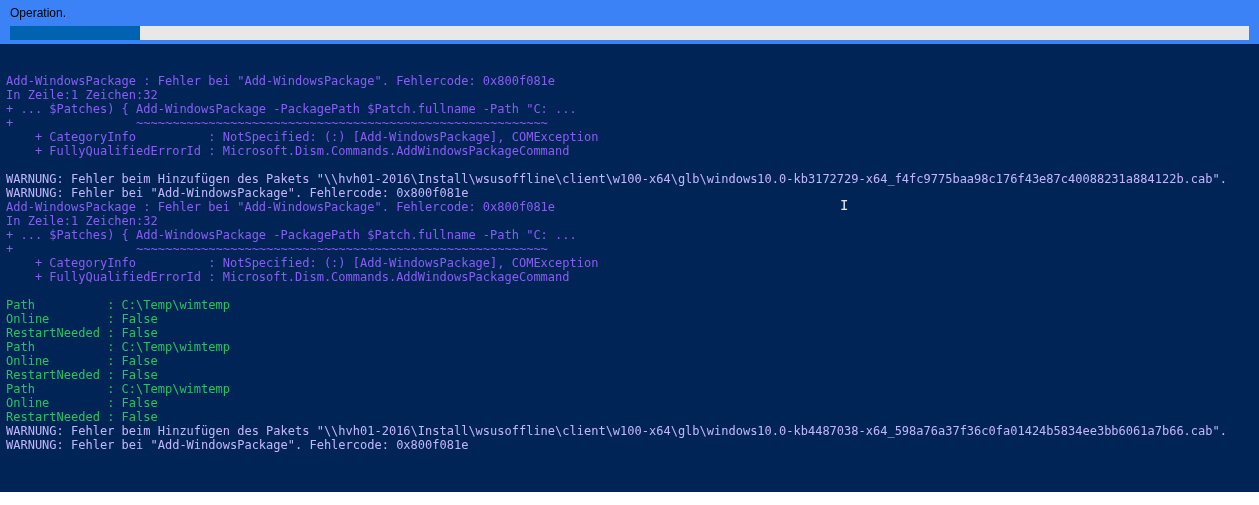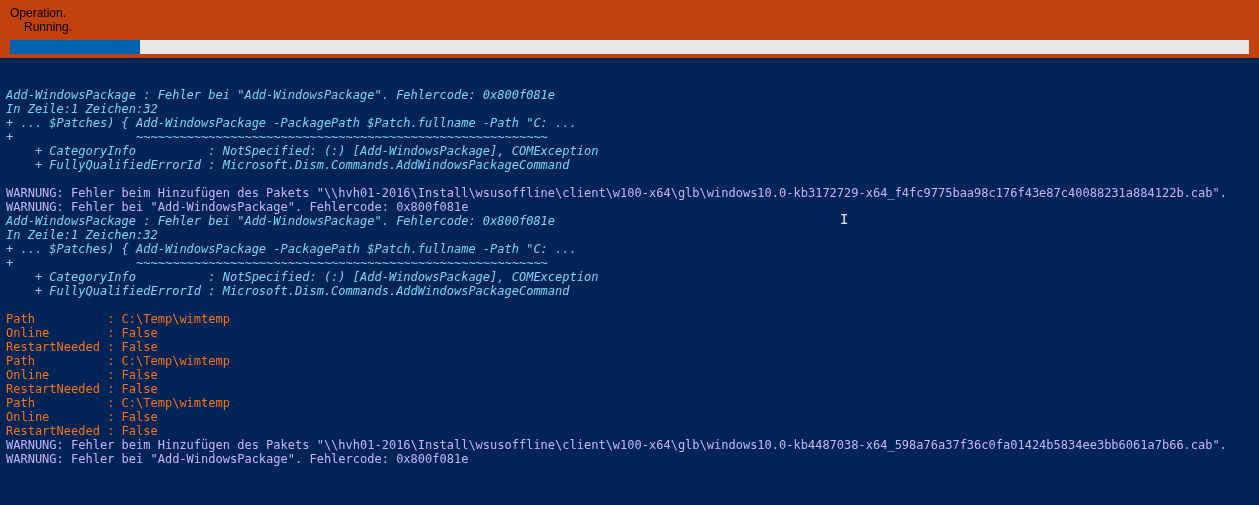--- a/index.html
+++ b/index.html
@@ -4,21 +4,21 @@
   <style>
     * { margin: 0; padding: 0; box-sizing: border-box; }
     body {
       font-family: "Segoe UI", Tahoma, sans-serif;
       font-size: 12px;
       background: #fff;
       width: 1259px;
       overflow: hidden;
     }
     .header {
-      background: #c2410c;
+      background: #3b82f6;
       padding: 6px 10px 4px 10px;
     }
     .header-title { color: #000; font-size: 12px; }
     .header-status { color: #000; font-size: 12px; padding-left: 14px; }
     .progress-container {
       background: #e8e8e8;
       height: 14px;
       width: 100%;
       margin-top: 6px;
       position: relative;
@@ -32,38 +32,37 @@
       background: #012456;
       font-family: "Lucida Console", Consolas, monospace;
       font-size: 12px;
       line-height: 14px;
       padding: 2px 6px 40px 6px;
       white-space: pre;
       color: #fff;
       min-height: 440px;
       position: relative;
     }
-    .err { color: #7dd3fc; font-style: italic; }
+    .err { color: #8b5cf6; }
     .warn { color: #c4b5fd; }
-    .txt { color: #f97316; }
+    .txt { color: #22c55e; }
     .caret {
       position: absolute;
       left: 840px;
       top: 154px;
       color: #e6e6e6;
       font-size: 14px;
       pointer-events: none;
     }
   </style>
 </head>
 <body>
 
 <div class="header">
   <div class="header-title">Operation.</div>
-  <div class="header-status">Running.</div>
   <div class="progress-container">
     <div class="progress-bar" id="pbar" style="width: 10.5%;"></div>
   </div>
 </div>
 
 <div class="console" id="console">
   <span class="caret">I</span>
 <div class="err">Add-WindowsPackage : Fehler bei "Add-WindowsPackage". Fehlercode: 0x800f081e</div><div class="err">In Zeile:1 Zeichen:32</div><div class="err">+ ... $Patches) { Add-WindowsPackage -PackagePath $Patch.fullname -Path "C: ...</div><div class="err">+                 ~~~~~~~~~~~~~~~~~~~~~~~~~~~~~~~~~~~~~~~~~~~~~~~~~~~~~~~~~</div><div class="err">    + CategoryInfo          : NotSpecified: (:) [Add-WindowsPackage], COMException</div><div class="err">    + FullyQualifiedErrorId : Microsoft.Dism.Commands.AddWindowsPackageCommand</div><div class="err"> </div><div class="warn">WARNUNG: Fehler beim Hinzufügen des Pakets "\\hvh01-2016\Install\wsusoffline\client\w100-x64\glb\windows10.0-kb3172729-x64_f4fc9775baa98c176f43e87c40088231a884122b.cab".</div><div class="warn">WARNUNG: Fehler bei "Add-WindowsPackage". Fehlercode: 0x800f081e</div><div class="err">Add-WindowsPackage : Fehler bei "Add-WindowsPackage". Fehlercode: 0x800f081e</div><div class="err">In Zeile:1 Zeichen:32</div><div class="err">+ ... $Patches) { Add-WindowsPackage -PackagePath $Patch.fullname -Path "C: ...</div><div class="err">+                 ~~~~~~~~~~~~~~~~~~~~~~~~~~~~~~~~~~~~~~~~~~~~~~~~~~~~~~~~~</div><div class="err">    + CategoryInfo          : NotSpecified: (:) [Add-WindowsPackage], COMException</div><div class="err">    + FullyQualifiedErrorId : Microsoft.Dism.Commands.AddWindowsPackageCommand</div><div class="err"> </div><div class="txt"></div><div class="txt"></div><div class="txt">Path          : C:\Temp\wimtemp</div><div class="txt">Online        : False</div><div class="txt">RestartNeeded : False</div><div class="txt"></div><div class="txt">Path          : C:\Temp\wimtemp</div><div class="txt">Online        : False</div><div class="txt">RestartNeeded : False</div><div class="txt"></div><div class="txt">Path          : C:\Temp\wimtemp</div><div class="txt">Online        : False</div><div class="txt">RestartNeeded : False</div><div class="txt"></div><div class="warn">WARNUNG: Fehler beim Hinzufügen des Pakets "\\hvh01-2016\Install\wsusoffline\client\w100-x64\glb\windows10.0-kb4487038-x64_598a76a37f36c0fa01424b5834ee3bb6061a7b66.cab".</div><div class="warn">WARNUNG: Fehler bei "Add-WindowsPackage". Fehlercode: 0x800f081e</div></div>
 
 </body></html>

